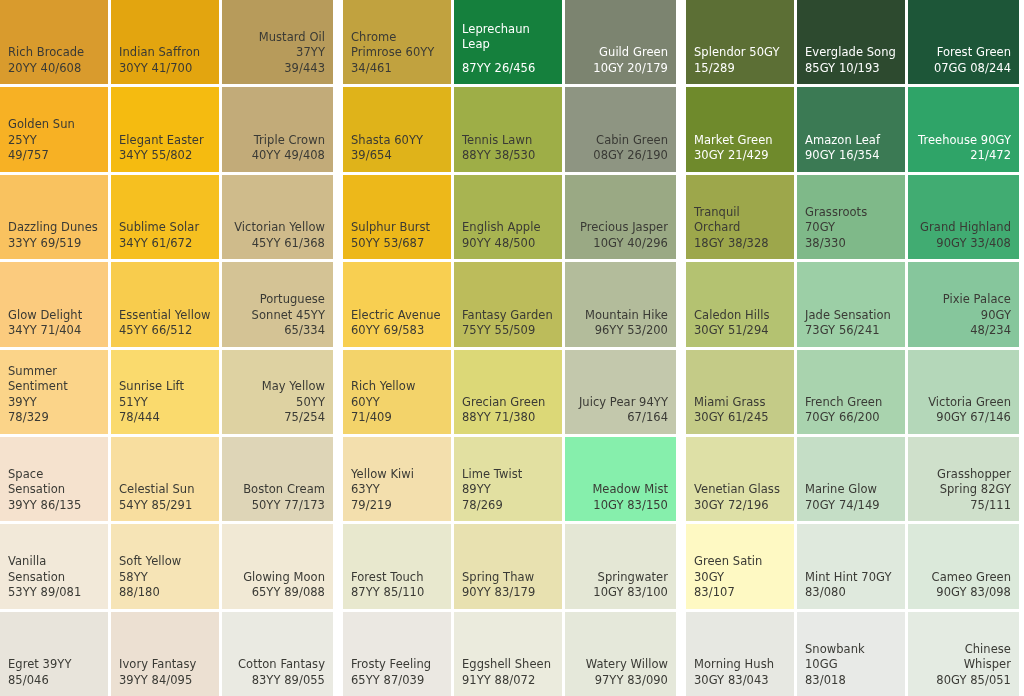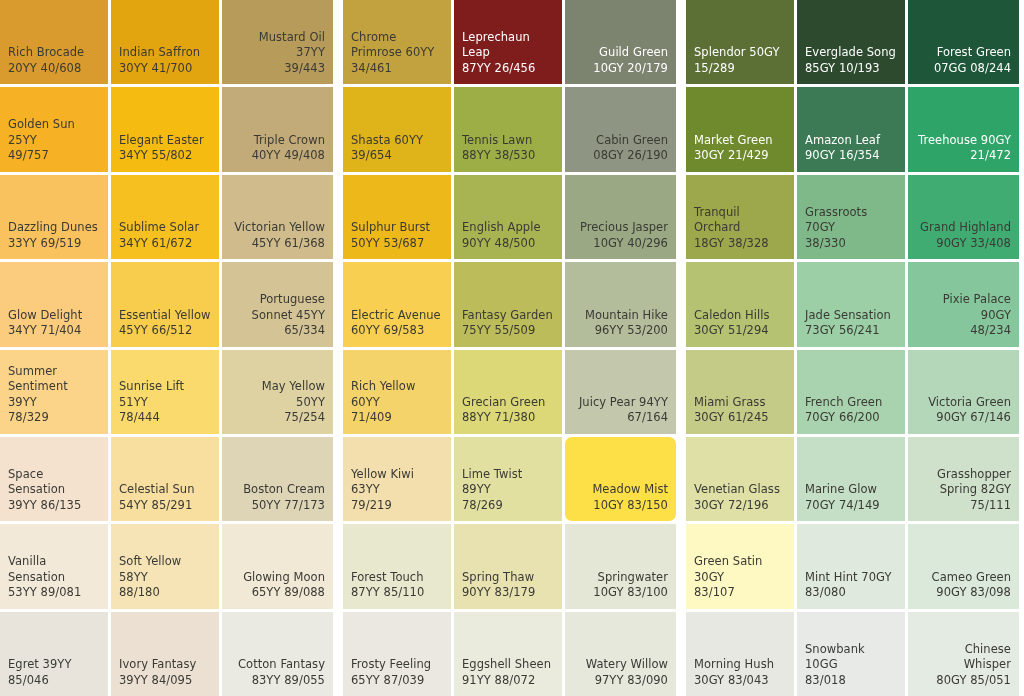--- a/index.html
+++ b/index.html
@@ -74,21 +74,21 @@
     </div>
     <div class="swatch text-dark group-end" style="background: rgb(183, 155, 91);">
       <span class="swatch-label">Mustard Oil 37YY</span>
       <span class="swatch-label">39/443</span>
     </div>
     <div class="gutter"></div>
     <div class="swatch text-dark" style="background: rgb(193, 162, 63);">
       <span class="swatch-label">Chrome Primrose 60YY</span>
       <span class="swatch-label">34/461</span>
     </div>
-    <div class="swatch text-light" style="background: #7f1d1d;">
+    <div class="swatch text-light" style="background: #15803d; gap: 8px;">
       <span class="swatch-label">Leprechaun Leap</span>
       <span class="swatch-label">87YY 26/456</span>
     </div>
     <div class="swatch text-light group-end" style="background: rgb(124, 132, 112);">
       <span class="swatch-label">Guild Green</span>
       <span class="swatch-label">10GY 20/179</span>
     </div>
     <div class="gutter"></div>
     <div class="swatch text-light" style="background: rgb(92, 111, 53);">
       <span class="swatch-label">Splendor 50GY</span>
@@ -268,21 +268,21 @@
     </div>
     <div class="gutter"></div>
     <div class="swatch text-dark" style="background: rgb(243, 223, 173);">
       <span class="swatch-label">Yellow Kiwi 63YY</span>
       <span class="swatch-label">79/219</span>
     </div>
     <div class="swatch text-dark" style="background: rgb(226, 224, 161);">
       <span class="swatch-label">Lime Twist 89YY</span>
       <span class="swatch-label">78/269</span>
     </div>
-    <div class="swatch text-dark group-end" style="background: #fde047; border-radius: 7px;">
+    <div class="swatch text-dark group-end" style="background: #86efac;">
       <span class="swatch-label">Meadow Mist</span>
       <span class="swatch-label">10GY 83/150</span>
     </div>
     <div class="gutter"></div>
     <div class="swatch text-dark" style="background: rgb(222, 224, 166);">
       <span class="swatch-label">Venetian Glass</span>
       <span class="swatch-label">30GY 72/196</span>
     </div>
     <div class="swatch text-dark" style="background: rgb(197, 222, 198);">
       <span class="swatch-label">Marine Glow</span>

